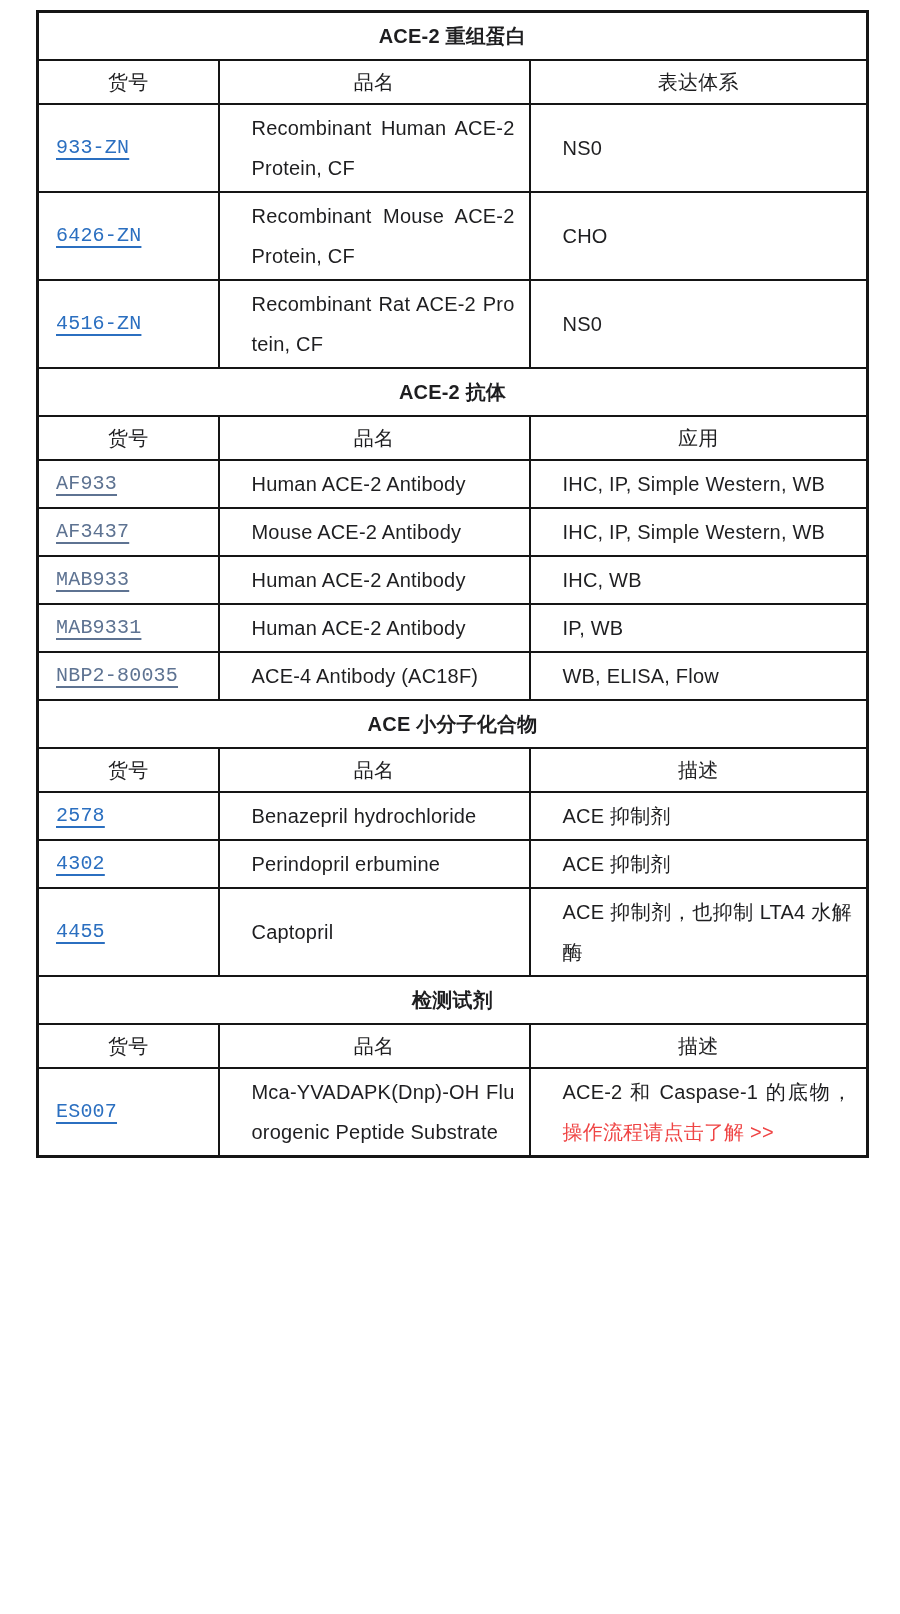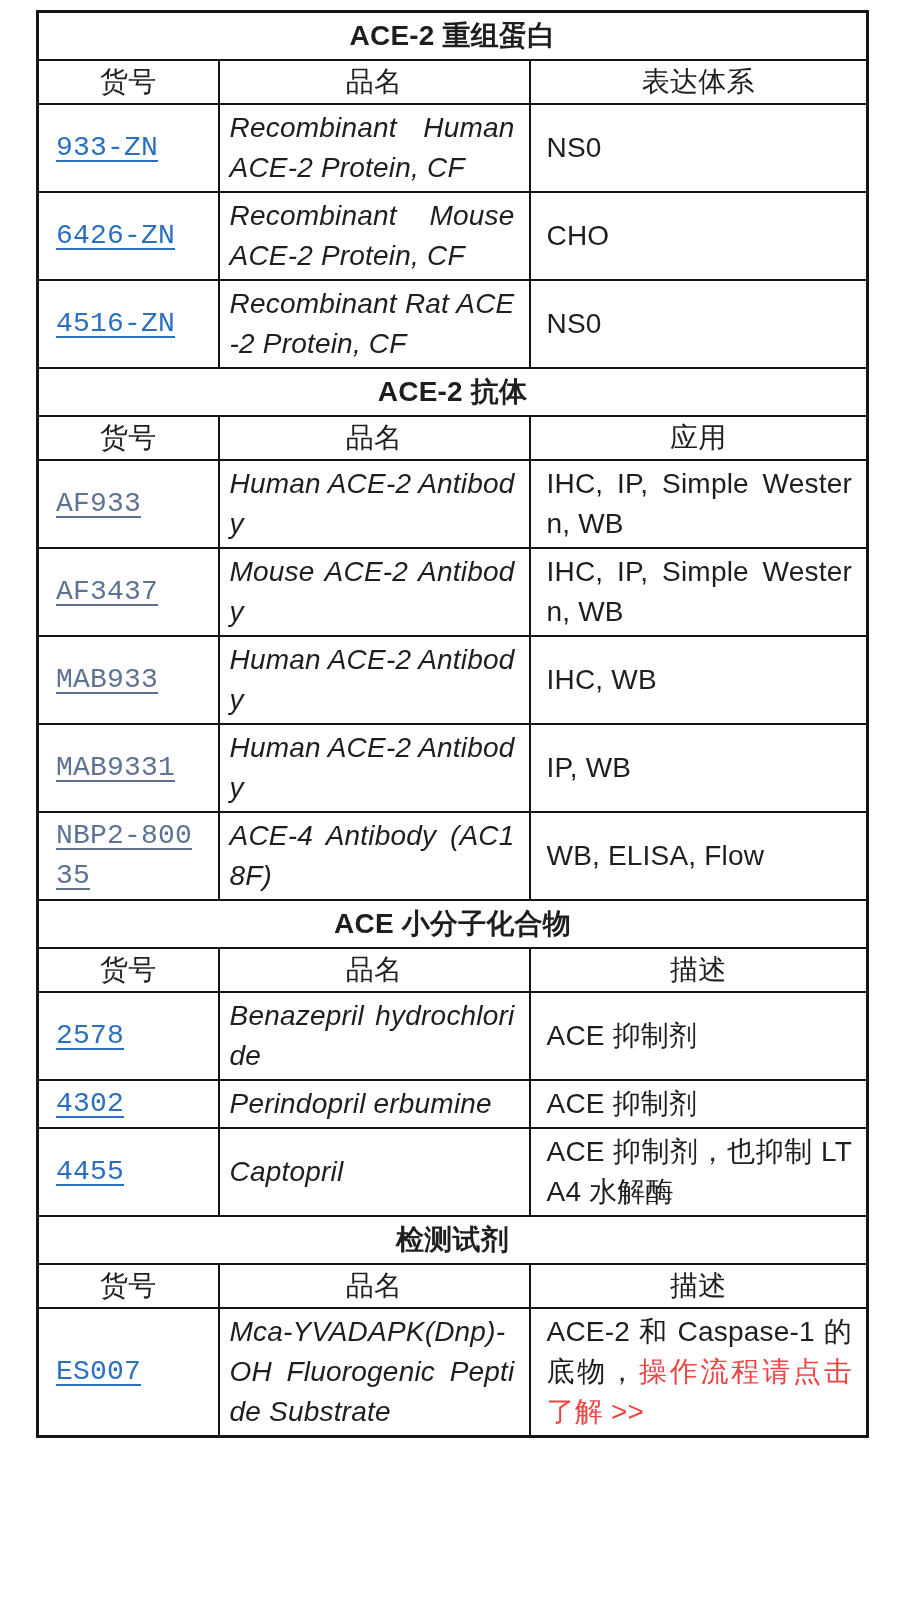--- a/index.html
+++ b/index.html
@@ -19,21 +19,21 @@
   table.products {
     border-collapse: collapse;
     table-layout: fixed;
     width: 830px;
     border: 3px solid #151515;
     background: #ffffff;
   }
   table.products td {
     border: 2px solid #151515;
     vertical-align: middle;
-    font-size: 28px;
+    font-size: 20px;
     letter-spacing: 0.2px;
   }
   td.section-cell {
     text-align: center;
     font-weight: 700;
     font-size: 25px;
     height: 44px;
   }
   td.col-header {
     text-align: center;
@@ -45,27 +45,26 @@
     line-height: 40px;
     padding: 3px 14px 3px 17px;
   }
   td.cell-cat {
     word-break: break-all;
     font-family: Liberation Mono, monospace;
   }
   td.cell-name {
     text-align: justify;
     word-break: break-all;
-    padding-left: 10px;
-    font-style: italic;
+    padding-left: 32px;
   }
   td.cell-value {
     text-align: justify;
     word-break: break-all;
-    padding-left: 16px;
+    padding-left: 32px;
   }
   a.link-blue, a.link-slate {
     text-decoration: underline;
     text-underline-offset: 5px;
     text-decoration-thickness: 2px;
     cursor: pointer;
   }
   a.link-blue { color: #2b6fc0; text-decoration-color: #2b6fc0; }
   a.link-slate { color: #5e7392; text-decoration-color: #5e7392; }
   a.value-link {

